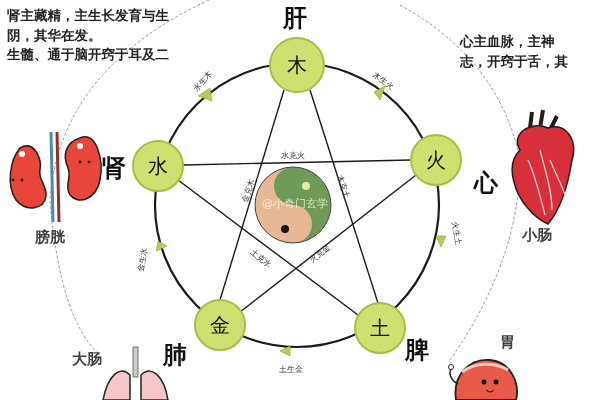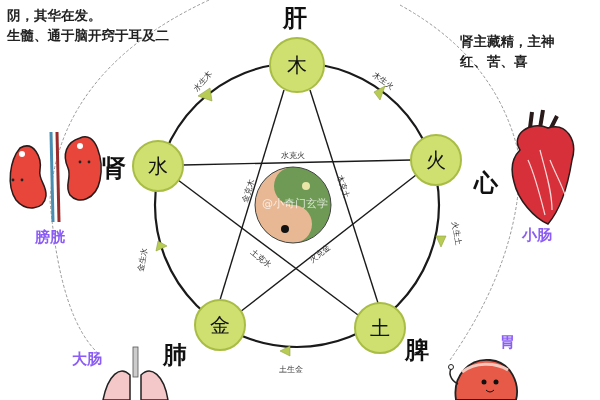--- a/index.html
+++ b/index.html
@@ -4,21 +4,21 @@
 <style>
   html, body { margin: 0; padding: 0; background: #ffffff; }
   body { width: 600px; height: 400px; overflow: hidden; position: relative;
          font-family: "DejaVu Sans", "Liberation Sans", sans-serif; color: #1a1a1a; }
   #stage { position: absolute; left: 0; top: 0; width: 600px; height: 400px; }
   svg { position: absolute; left: 0; top: 0; }
   .txt { position: absolute; white-space: nowrap; }
   .desc { font-size: 13.5px; line-height: 19.5px; font-weight: bold; color: #222; }
   .desc div { white-space: nowrap; }
   .organ { font-size: 24px; font-weight: bold; color: #111; }
-  .fu { font-size: 15px; font-weight: bold; color: #8b5cf6; }
+  .fu { font-size: 15px; font-weight: bold; color: #404040; }
   .node-label { font-size: 20px; fill: #111; }
   .small-label { font-size: 8px; fill: #333; }
   .wm { font-size: 11px; fill: rgba(255,255,255,0.75); }
 </style>
 </head>
 <body>
 
 <div id="stage">
 
   <svg width="600" height="400" viewBox="0 0 600 400">
@@ -123,27 +123,28 @@
       <path d="M 462 372 C 475 362 495 362 508 370" stroke="#f3c9bf" stroke-width="3" fill="none"></path>
       <circle cx="484" cy="382" r="2.5" fill="#111"></circle>
         <circle cx="496" cy="382" r="2.5" fill="#111"></circle>
       <path d="M 486 390 Q 490 394 494 390" stroke="#111" stroke-width="1" fill="none"></path>
       <path d="M 458 384 C 450 380 448 372 452 368" stroke="#222" stroke-width="1.5" fill="none"></path>
       <circle cx="451" cy="367" r="2.5" fill="#fff" stroke="#222" stroke-width="1"></circle>
     </g>
   </svg>
 
   <div class="txt desc" style="left:7px; top:6px;">
+    <div>肾主藏精，主生长发育与生</div>
     <div>阴，其华在发。</div>
     <div>生髓、通于脑开窍于耳及二</div>
   </div>
 
   <div class="txt desc" style="left:460px; top:32px;">
-    <div>肾主藏精，主神</div>
-    <div>红、苦、喜</div>
+    <div>心主血脉，主神</div>
+    <div>志，开窍于舌，其</div>
   </div>
 
   <div class="txt organ" style="left:283px; top:2px;">肝</div>
   <div class="txt organ" style="left:102px; top:152px;">肾</div>
   <div class="txt organ" style="left:474px; top:167px;">心</div>
   <div class="txt organ" style="left:163px; top:339px;">肺</div>
   <div class="txt organ" style="left:405px; top:334px;">脾</div>
 
   <div class="txt fu" style="left:35px; top:228px;">膀胱</div>
   <div class="txt fu" style="left:522px; top:226px;">小肠</div>

